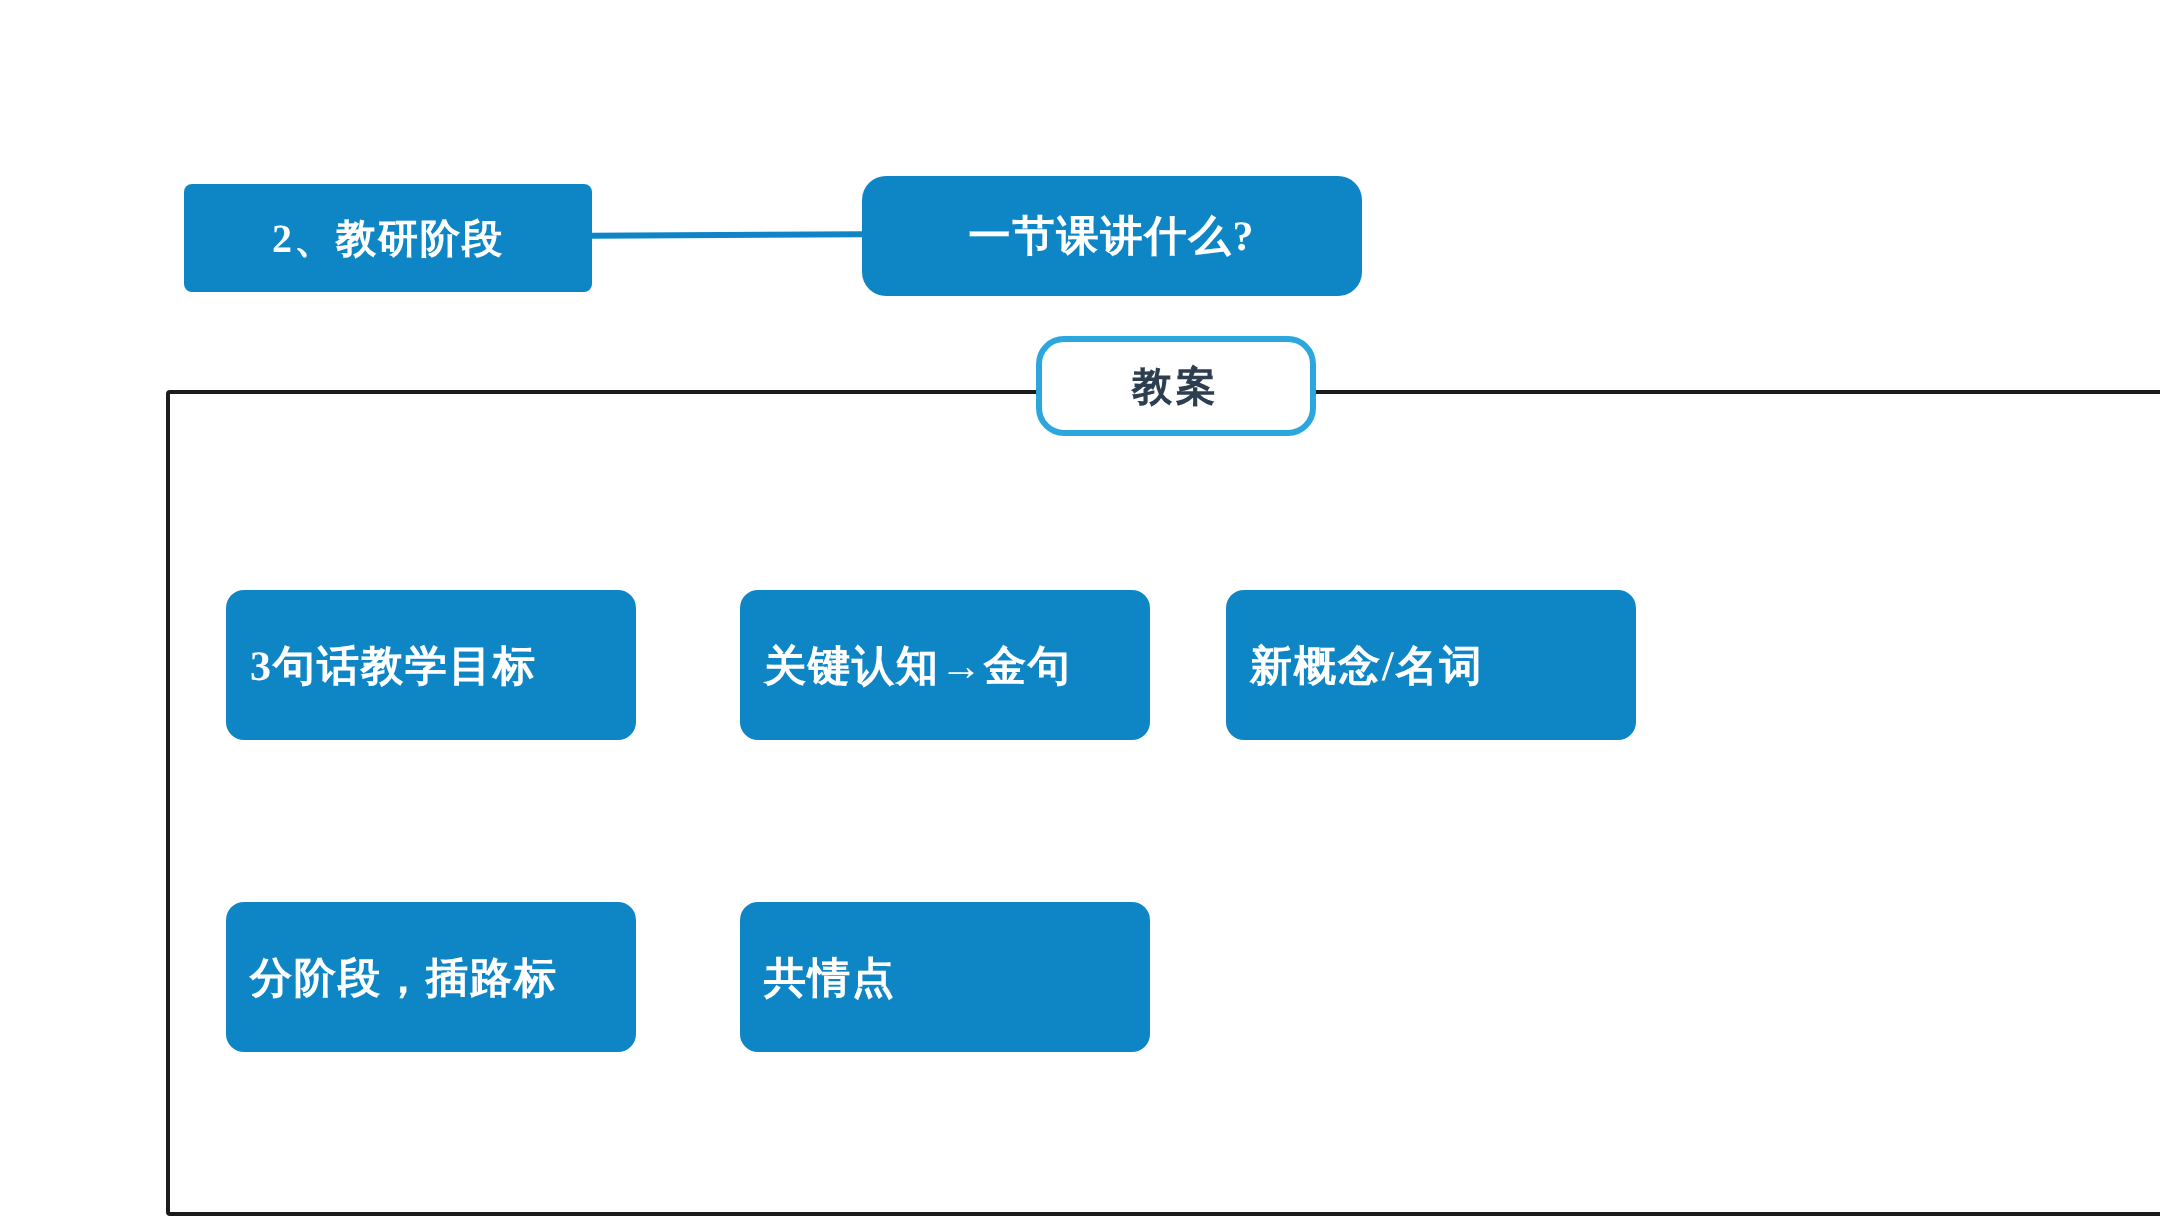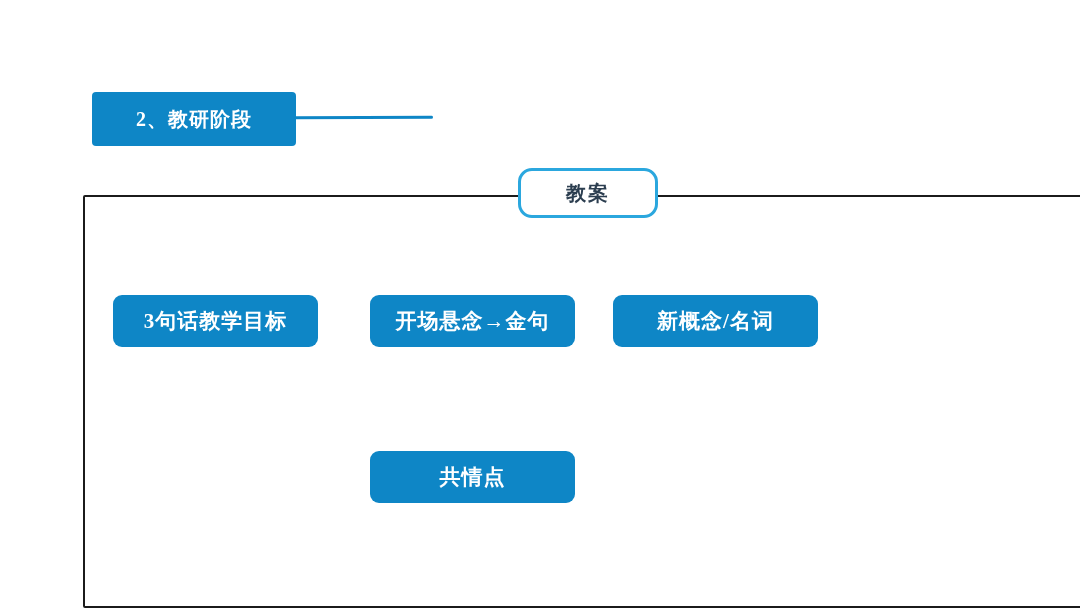--- a/index.html
+++ b/index.html
@@ -42,54 +42,60 @@
   .plan-label{
     position:absolute;left:470px;top:120px;width:140px;height:50px;
     background:#fff;border:3px solid var(--label-border-blue);border-radius:14px;
     display:flex;align-items:center;justify-content:center;
     color:var(--label-text);font-size:20px;font-weight:bold;letter-spacing:2px;
     z-index:2;
   }
 
   
   .card{
-    position:absolute;width:205px;height:52px;
+    position:absolute;width:205px;height:75px;
     background:var(--node-blue);border-radius:9px;
-    display:flex;align-items:center;justify-content:center;
+    display:flex;align-items:center;
     color:var(--node-text);font-size:21px;font-weight:bold;letter-spacing:1px;
     z-index:1;
   }
   .c1{left:65px}.c2{left:322px}.c3{left:565px}.c4{left:812px}
   .r1{top:247px}.r2{top:403px}
 </style>
 </head>
 <body>
 
 <div class="canvas">
 
   <div class="stage-box">
     <span>2、教研阶段</span>
   </div>
 
   <div class="connector"></div>
 
+  <div class="question-box">
+    <span>一节课讲什么?</span>
+  </div>
 
   <div class="main-frame"></div>
 
   <div class="plan-label">
     <span>教案</span>
   </div>
 
   <div class="card r1 c1">
     <span>3句话教学目标</span>
   </div>
   <div class="card r1 c2">
-    <span>开场悬念→金句</span>
+    <span>关键认知→金句</span>
   </div>
   <div class="card r1 c3">
     <span>新概念/名词</span>
   </div>
 
+  <div class="card r2 c1">
+    <span>分阶段，插路标</span>
+  </div>
   <div class="card r2 c2">
     <span>共情点</span>
   </div>
 
 </div>
 
 </body></html>

